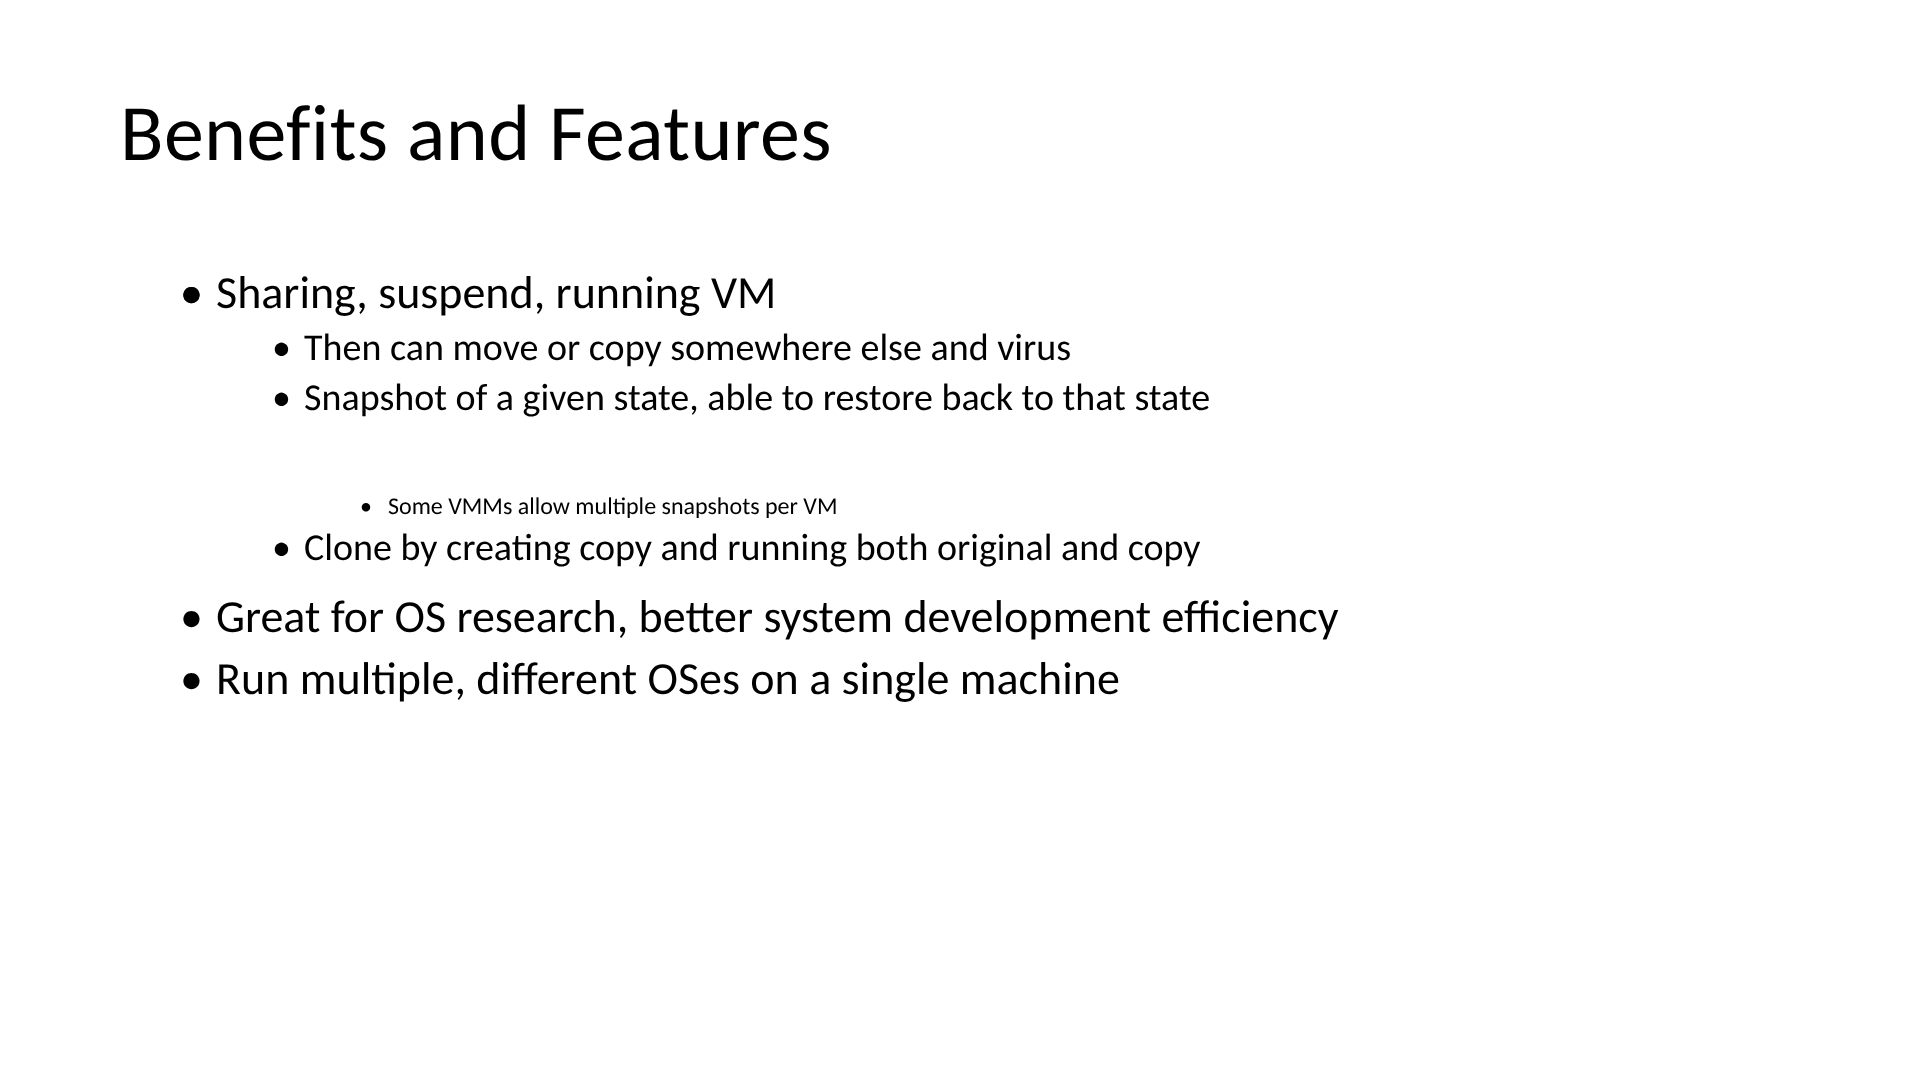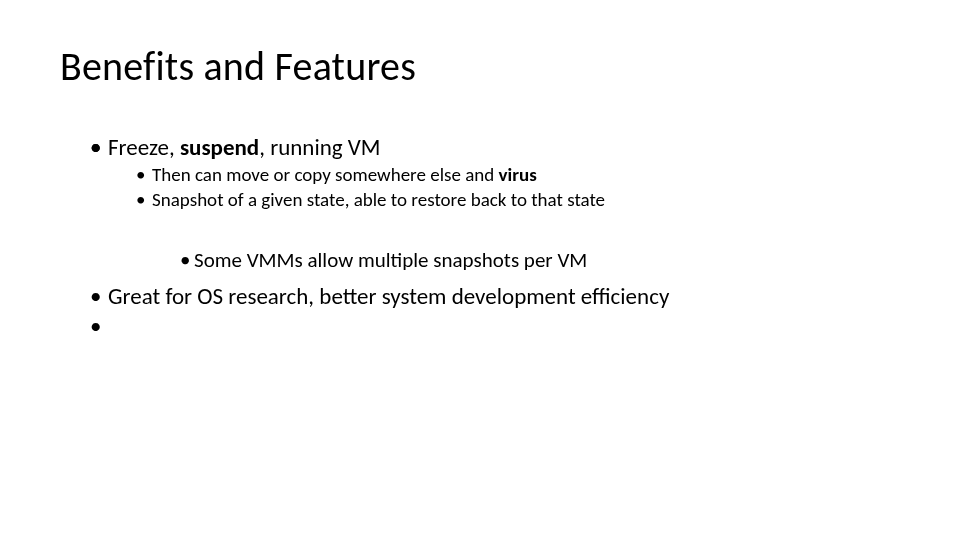--- a/index.html
+++ b/index.html
@@ -6,47 +6,49 @@
   html, body { width: 960px; height: 540px; background: #fff; font-family: "Calibri", "Segoe UI", Arial, sans-serif; color: #000; }
   .slide { width: 960px; height: 482px; padding: 42px 60px 0 60px; }
   .title { font-size: 40px; font-weight: 400; letter-spacing: 0.2px; margin-bottom: 42px; }
   ul { list-style: none; }
   .l1 { font-size: 23px; line-height: 1.25; padding-left: 30px; }
   .l1 > li { position: relative; padding-left: 18px; margin-bottom: 2px; }
   .l1 > li::before { content: "•"; position: absolute; left: 0; top: 0; }
   .l2 { font-size: 19px; line-height: 1.25; padding-left: 28px; }
   .l2 > li { position: relative; padding-left: 16px; margin-top: 1px; }
   .l2 > li::before { content: "•"; position: absolute; left: 0; top: 0; }
-  .l3 { font-size: 21px; line-height: 1.25; padding-left: 28px; margin-top: 36px; }
+  .l3 { font-size: 12px; line-height: 1.25; padding-left: 28px; margin-top: 36px; }
   .l3 > li { position: relative; padding-left: 14px; margin-top: 1px; }
   .l3 > li::before { content: "•"; position: absolute; left: 0; top: 0; }
   .gap { margin-top: 8px; }
-  b { font-weight: 700; }
+  b { font-weight: 400; }
 </style>
 </head>
 <body>
 
 <div class="slide">
   <h1 class="title">Benefits and Features</h1>
 
   <ul class="l1">
     <li>
     </li>
 
     <li class="gap">
-      <span><span>Freeze, </span><b>suspend</b><span>, running VM</span></span>
+      <span><span>Sharing, </span><b>suspend</b><span>, running VM</span></span>
       <ul class="l2">
         <li><span>Then can move or copy somewhere else and </span><b>virus</b></li>
         <li>
           <span>Snapshot of a given state, able to restore back to that state</span>
           <ul class="l3">
             <li>Some VMMs allow multiple snapshots per VM</li>
           </ul>
         </li>
+        <li><b>Clone</b><span> by creating copy and running both original and copy</span></li>
       </ul>
     </li>
 
     <li class="gap">Great for OS research, better system development efficiency</li>
 
     <li>
+      <span>Run multiple, different OSes on a single machine</span>
     </li>
   </ul>
 </div>
 
 </body></html>

